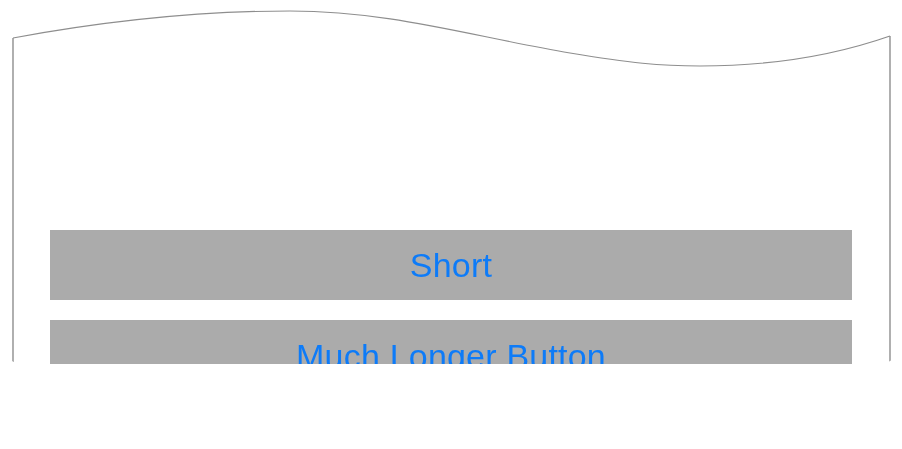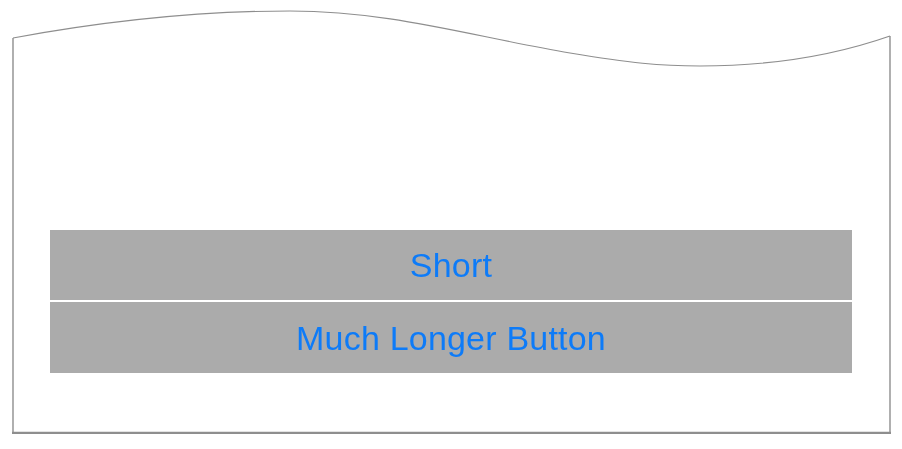--- a/index.html
+++ b/index.html
@@ -9,24 +9,25 @@
     --background: #ffffff;
   }
   html, body {
     margin: 0;
     padding: 0;
     background: var(--background);
   }
   .stage {
     position: relative;
     width: 902px;
-    height: 434px;
+    height: 364px;
     background: var(--background);
     overflow: hidden;
     font-family: "Liberation Sans", "DejaVu Sans", sans-serif;
+    border-radius: 23px;
   }
   .frame-svg {
     position: absolute;
     left: 0;
     top: 0;
     width: 902px;
     height: 449px;
     display: block;
   }
   .frame-wave {
@@ -64,21 +65,21 @@
     cursor: pointer;
     -webkit-appearance: none;
     appearance: none;
     border-radius: 0;
   }
   #btn-short {
     top: 230px;
     height: 70px;
   }
   #btn-long {
-    top: 302px;
+    top: 320px;
     height: 71px;
     text-align: center;
   }
   .ui-button .label {
     display: inline-block;
   }
 </style>
 </head>
 <body>
 

